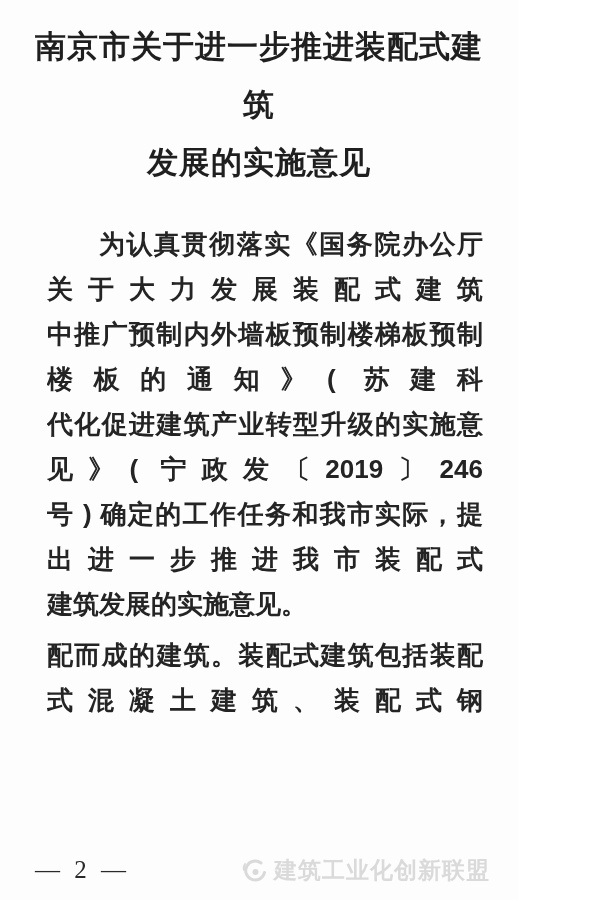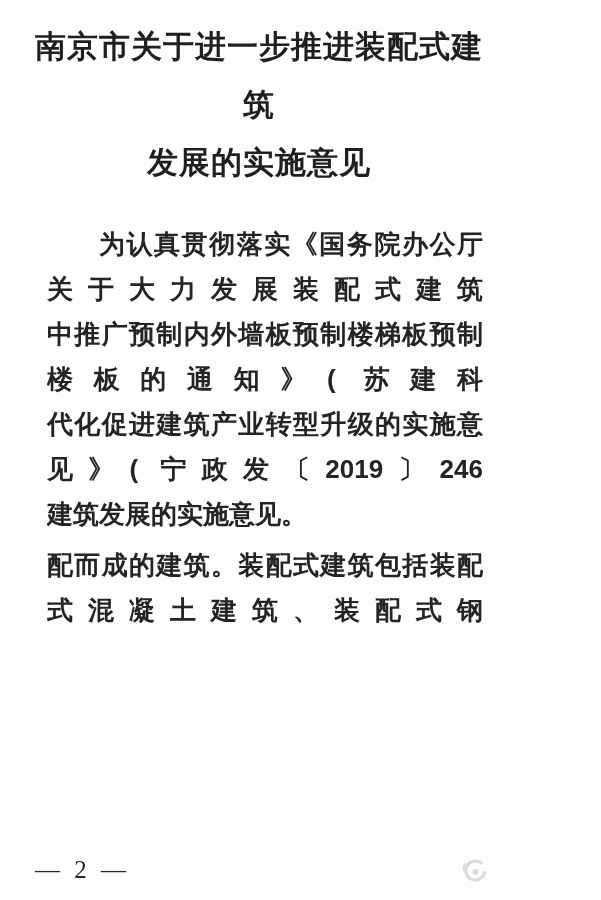--- a/index.html
+++ b/index.html
@@ -85,35 +85,37 @@
     <div>南京市关于进一步推进装配式建筑</div>
     <div>发展的实施意见</div>
   </div>
 
   <div class="body-text">
 
     <div class="para">
       <div class="line just indent">为认真贯彻落实《国务院办公厅关于大力发展装配式建筑</div>
       <div class="line just">中推广预制内外墙板预制楼梯板预制楼板的通知》( 苏建科</div>
       <div class="line just">代化促进建筑产业转型升级的实施意见》( 宁政发〔2019〕246</div>
+      <div class="line just">号 ) 确定的工作任务和我市实际，提出进一步推进我市装配式</div>
       <div class="line short">建筑发展的实施意见。</div>
     </div>
 
     <div class="para">
       <div class="line just">配而成的建筑。装配式建筑包括装配式混凝土建筑、装配式钢</div>
 
     </div>
 
   </div>
 
   <div class="page-number">— 2 —</div>
 
   <div class="watermark">
     <span>
       <svg width="30" height="30" viewBox="0 0 30 30">
         <path d="M5 8 Q3 11 4 14" stroke="#dadada" stroke-width="2" fill="none" stroke-linecap="round"></path>
         <path d="M21 7 A 9.5 9.5 0 1 0 24.5 16.5" stroke="#dadada" stroke-width="3" fill="none" stroke-linecap="round"></path>
         <circle cx="15.5" cy="16" r="3" fill="#dadada"></circle>
       </svg>
     </span>
+    <span>建筑工业化创新联盟</span>
   </div>
 
 </div>
 
 </body></html>

